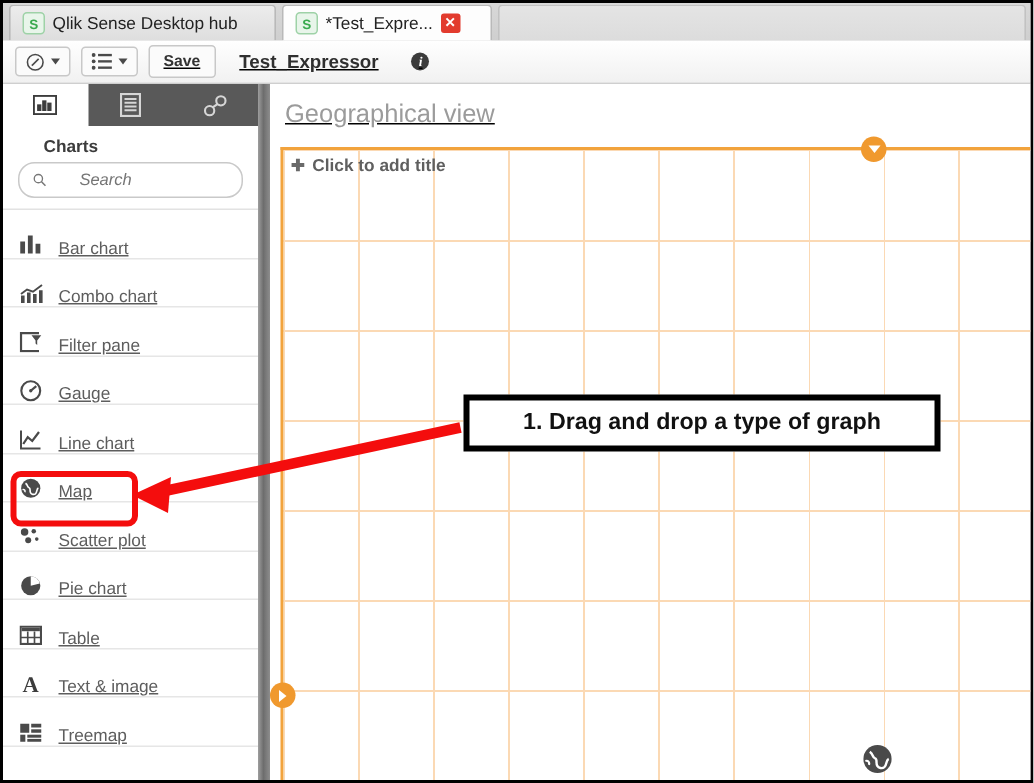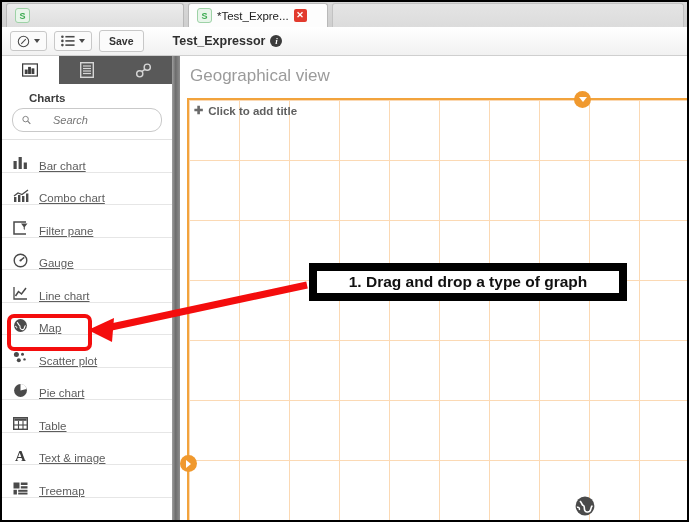--- a/index.html
+++ b/index.html
@@ -25,27 +25,27 @@
   #tab2{left:330px;width:352px;background:linear-gradient(#e4e4e4,#dcdcdc);border-color:#c2c2c2;}
   .qlik-badge{width:13px;height:13px;border-radius:3px;background:#e8f5ea;border:1px solid #9ed2a7;
     display:flex;align-items:center;justify-content:center;color:#3aaa4f;font-size:9px;font-weight:bold;flex:0 0 auto;}
   .tab-title{white-space:nowrap;overflow:hidden;text-overflow:ellipsis;}
   .tab-close{width:13px;height:13px;border-radius:2px;background:#e23b2e;color:#fff;
     font-size:9px;line-height:13px;text-align:center;font-weight:bold;flex:0 0 auto;}
 
   
   .toolbar{position:absolute;left:0;top:25px;width:685px;height:29px;
     background:linear-gradient(#ffffff,#f1f1f1);border-bottom:1px solid #cfcfcf;
-    display:flex;align-items:center;padding-left:8px;gap:7px;box-sizing:border-box;}
+    display:flex;align-items:center;padding-left:8px;gap:7px;box-sizing:border-box;text-decoration:underline;}
   .tbtn{height:20px;box-sizing:border-box;display:flex;align-items:center;gap:4px;padding:0 6px;
     background:#fbfbfb;border:1px solid #c8c8c8;border-radius:3px;font-size:10.5px;color:#3f3f3f;}
   .tbtn .caret{border-left:3.5px solid transparent;border-right:3.5px solid transparent;border-top:4.5px solid #4a4a4a;}
   .save-btn{height:20px;display:flex;align-items:center;padding:0 9px;background:#fbfbfb;
     border:1px solid #c8c8c8;border-radius:3px;font-size:10.5px;font-weight:bold;color:#333;}
-  .app-title{font-size:12.5px;font-weight:bold;color:#2f2f2f;margin-left:22px;display:flex;align-items:center;gap:5px;}
+  .app-title{font-size:12.5px;font-weight:bold;color:#2f2f2f;margin-left:9px;display:flex;align-items:center;gap:22px;}
   .info-icon{width:12px;height:12px;border-radius:50%;background:#3b3b3b;color:#fff;font-size:9px;
     font-weight:bold;font-style:italic;line-height:12px;text-align:center;font-family:"Liberation Serif",serif;}
 
   
   .body{position:absolute;left:0;top:54px;width:685px;height:464px;}
 
   
   .sidebar{position:absolute;left:0;top:0;width:170px;height:464px;background:#fff;}
   .side-tabs{display:flex;height:28px;background:#595959;}
   .side-tab{flex:1;display:flex;align-items:center;justify-content:center;color:#d6d6d6;}
@@ -60,54 +60,55 @@
   .chart-list{border-top:1px solid #e2e2e2;}
   .chart-item{display:flex;align-items:flex-end;gap:10px;height:32.5px;padding-left:10px;
     border-bottom:1px solid #e6e6e6;font-size:11.5px;color:#5d5d5d;box-sizing:border-box;text-decoration:underline;}
   .chart-item .ico{width:17px;height:17px;display:flex;align-items:center;justify-content:center;flex:0 0 auto;color:#4a4a4a;}
 
   
   .divider{position:absolute;left:170px;top:0;width:8px;height:464px;
     background:linear-gradient(90deg,#9e9e9e,#6d6d6d 45%,#8d8d8d);}
 
   
-  .canvas{position:absolute;left:178px;top:0;width:507px;height:464px;background:#fff;overflow:hidden;}
+  .canvas{position:absolute;left:178px;top:0;width:507px;height:464px;background:#fff;overflow:hidden;text-decoration:underline;}
   .sheet-title{font-size:17px;color:#9b9b9b;padding:10px 0 0 10px;font-weight:400;}
   .grid{position:absolute;left:7px;top:42px;right:-2px;bottom:-2px;
     background-image:
       repeating-linear-gradient(to right, #fbd9b4 0 1px, transparent 1px 50px),
       repeating-linear-gradient(to bottom, #fbd9b4 0 1px, transparent 1px 60px);
     border-left:2px solid #f2a33c;border-top:2px solid #f2a33c;}
   .add-title{position:absolute;left:5px;top:4px;display:flex;align-items:center;gap:5px;
     font-size:11.5px;font-weight:bold;color:#5f5f5f;}
   .plus-ic{font-size:11px;color:#6a6a6a;}
   .handle{position:absolute;width:17px;height:17px;border-radius:50%;background:#f0992e;
     display:flex;align-items:center;justify-content:center;}
   .handle.top{left:385px;top:-9px;}
   .handle.left{left:-9px;top:355px;}
   .tri-down{border-left:4px solid transparent;border-right:4px solid transparent;border-top:5px solid #fff;}
   .tri-right{border-top:4px solid transparent;border-bottom:4px solid transparent;border-left:5px solid #fff;}
   .globe-spot{position:absolute;left:385px;top:395px;}
 
   
   .overlay{position:absolute;left:0;top:0;width:685px;height:518px;pointer-events:none;}
   .callout{position:absolute;left:307px;top:261px;width:318px;height:38px;box-sizing:border-box;
-    background:#fff;border:8px solid #000000;display:flex;align-items:center;justify-content:center;
+    background:#fff;border:4px solid #000000;display:flex;align-items:center;justify-content:center;
     font-size:15.5px;font-weight:bold;color:#111;}
   .hl-box{position:absolute;left:5px;top:312px;width:85px;height:37px;box-sizing:border-box;
     border:4px solid #f40d0d;border-radius:7px;background:transparent;}
 </style>
 </head>
 <body>
 
 <div id="app">
 
   <div class="tabstrip">
     <div class="tab inactive" id="tab0">
       <span class="qlik-badge">S</span>
+      <span class="tab-title">Qlik Sense Desktop hub</span>
     </div>
     <div class="tab active" id="tab1">
       <span class="qlik-badge">S</span>
       <span class="tab-title">*Test_Expre...</span>
       <span class="tab-close">✕</span>
     </div>
     <div class="tab" id="tab2"></div>
   </div>
 
   <div class="toolbar">

